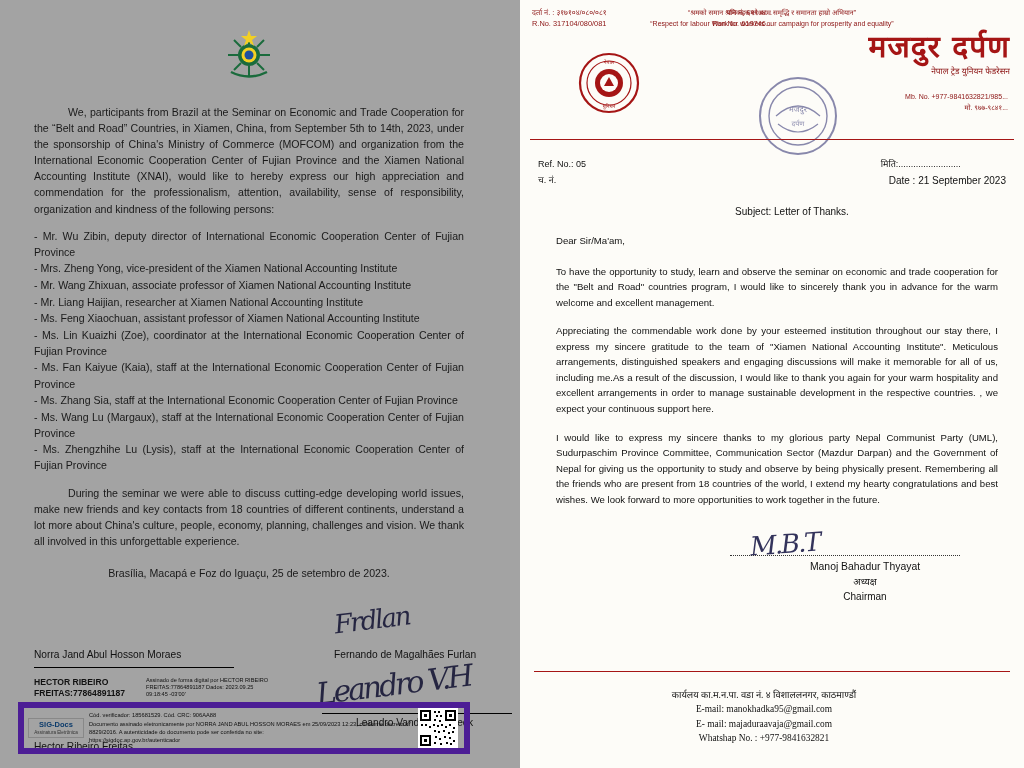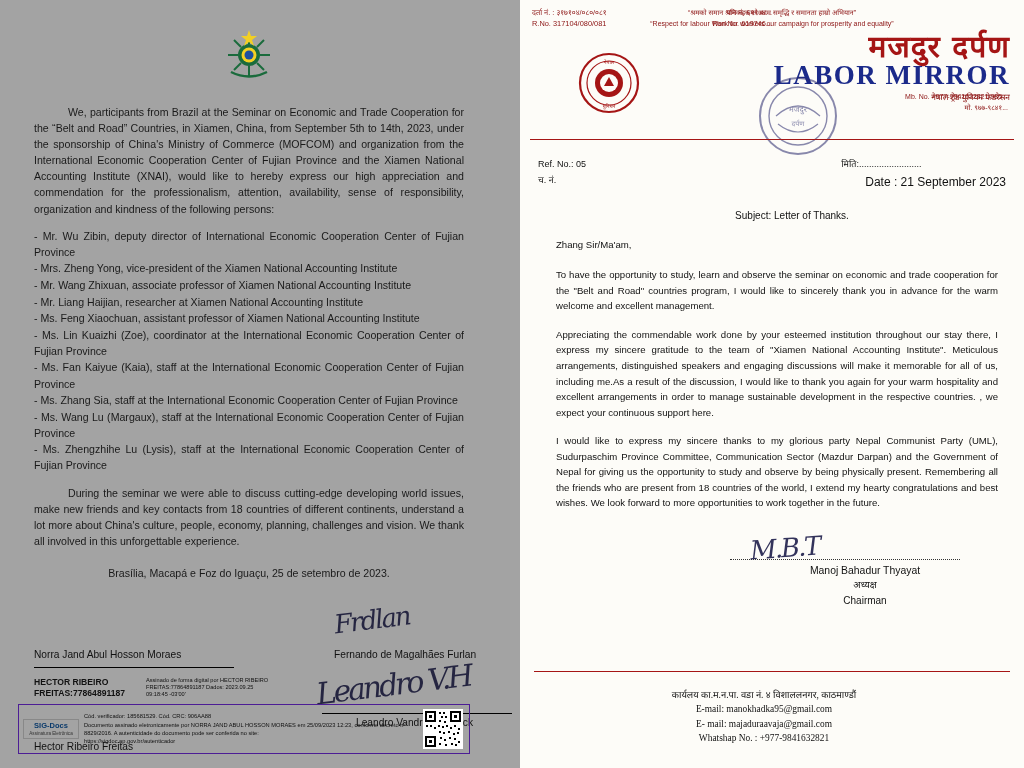--- a/index.html
+++ b/index.html
@@ -122,21 +122,21 @@
     width: 130px;
   }
 
   
   .val-box {
     position: absolute;
     left: 18px;
     bottom: 14px;
     width: 452px;
     height: 50px;
-    border: 1px solid #4c1d95;
+    border: 6px solid #4c1d95;
     display: flex;
     align-items: center;
     box-sizing: border-box;
     padding: 20px 4px;
   }
   .sigdocs-logo {
     width: 52px;
     border: 1px solid #888;
     font-size: 6px;
     text-align: center;
@@ -242,21 +242,21 @@
     position: relative;
     margin-top: 10px;
     padding: 0 18px;
     font-size: 9px;
     color: #111;
     display: flex;
     justify-content: space-between;
   }
   .refrow .left { line-height: 1.8; }
   .refrow .right { text-align: left; line-height: 1.8; }
-  .date-line { font-size: 12px; margin-left: 24px; }
+  .date-line { font-size: 10px; margin-left: 8px; }
 
   .subject {
     text-align: center;
     font-size: 10px;
     color: #111;
     margin-top: 16px;
     padding-left: 40px;
   }
   .letter-body {
     padding: 16px 26px 0 36px;
@@ -458,21 +458,20 @@
           <div>R.No. 317104/080/081</div>
         </div>
         <div class="lh-right">
           <div>पान नं. ६१९७४...</div>
           <div>Pan No. 619746...</div>
         </div>
       </div>
 
       <div class="lh-title">
         <div class="lh-nepali">मजदुर दर्पण</div>
-        <div class="lh-english">LABOR MIRROR</div>
         <div class="lh-sub">नेपाल ट्रेड युनियन फेडरेसन</div>
       </div>
 
       <div class="lh-emblem">
         <svg width="62" height="62" viewBox="0 0 62 62" xmlns="http://www.w3.org/2000/svg">
           <circle cx="31" cy="31" r="29" fill="none" stroke="#a51515" stroke-width="2.2"></circle>
           <circle cx="31" cy="31" r="22" fill="none" stroke="#a51515" stroke-width="1.2"></circle>
           <circle cx="31" cy="31" r="14" fill="#a51515"></circle>
           <circle cx="31" cy="31" r="9" fill="#fdfcf8"></circle>
           <path d="M26 34 l5-9 5 9 z" fill="#a51515"></path>
@@ -507,21 +506,21 @@
       </div>
       <div class="right">
         <div>मिति:.........................</div>
         <div class="date-line">Date : 21 September 2023</div>
       </div>
     </div>
 
     <div class="subject">Subject: Letter of Thanks.</div>
 
     <div class="letter-body">
-      <p class="salutation">Zhang Sir/Ma'am,</p>
+      <p class="salutation">Dear Sir/Ma'am,</p>
       <p>To have the opportunity to study, learn and observe the seminar on economic and trade cooperation for the "Belt and Road" countries program, I would like to sincerely thank you in advance for the warm welcome and excellent management.</p>
       <p>Appreciating the commendable work done by your esteemed institution throughout our stay there, I express my sincere gratitude to the team of "Xiamen National Accounting Institute". Meticulous arrangements, distinguished speakers and engaging discussions will make it memorable for all of us, including me.As a result of the discussion, I would like to thank you again for your warm hospitality and excellent arrangements in order to manage sustainable development in the respective countries. , we expect your continuous support here.</p>
       <p>I would like to express my sincere thanks to my glorious party Nepal Communist Party (UML), Sudurpaschim Province Committee, Communication Sector (Mazdur Darpan) and the Government of Nepal for giving us the opportunity to study and observe by being physically present. Remembering all the friends who are present from 18 countries of the world, I extend my hearty congratulations and best wishes. We look forward to more opportunities to work together in the future.</p>
     </div>
 
     <div class="r-sig-zone">
       <div class="r-sig-script">M.B.T</div>
       <div class="r-dotted"></div>
       <div class="r-sig-name">Manoj Bahadur Thyayat</div>
       <div class="r-sig-name r-sig-nep">अध्यक्ष</div>

